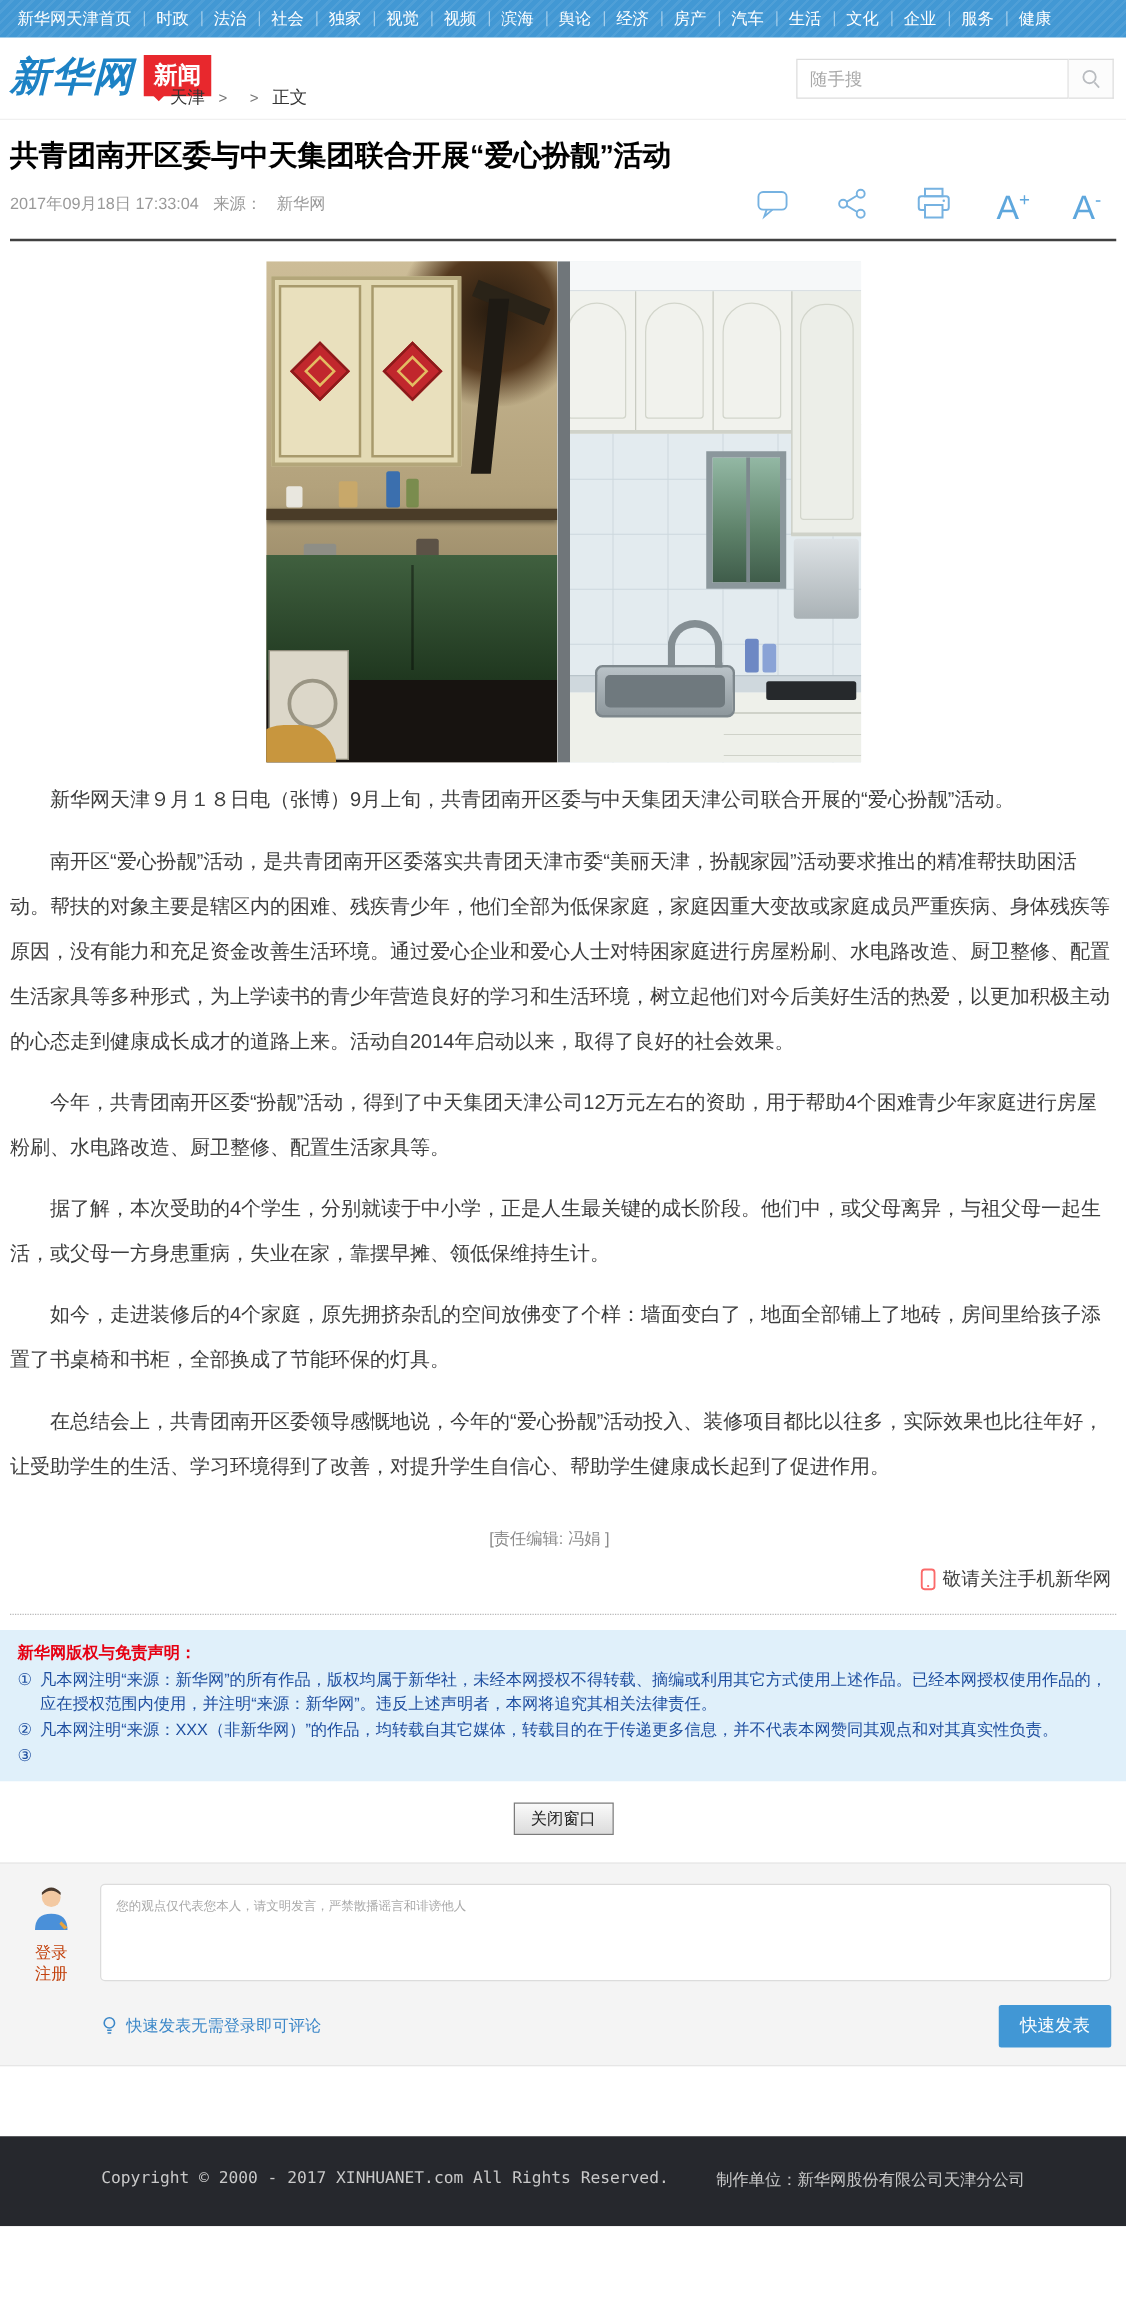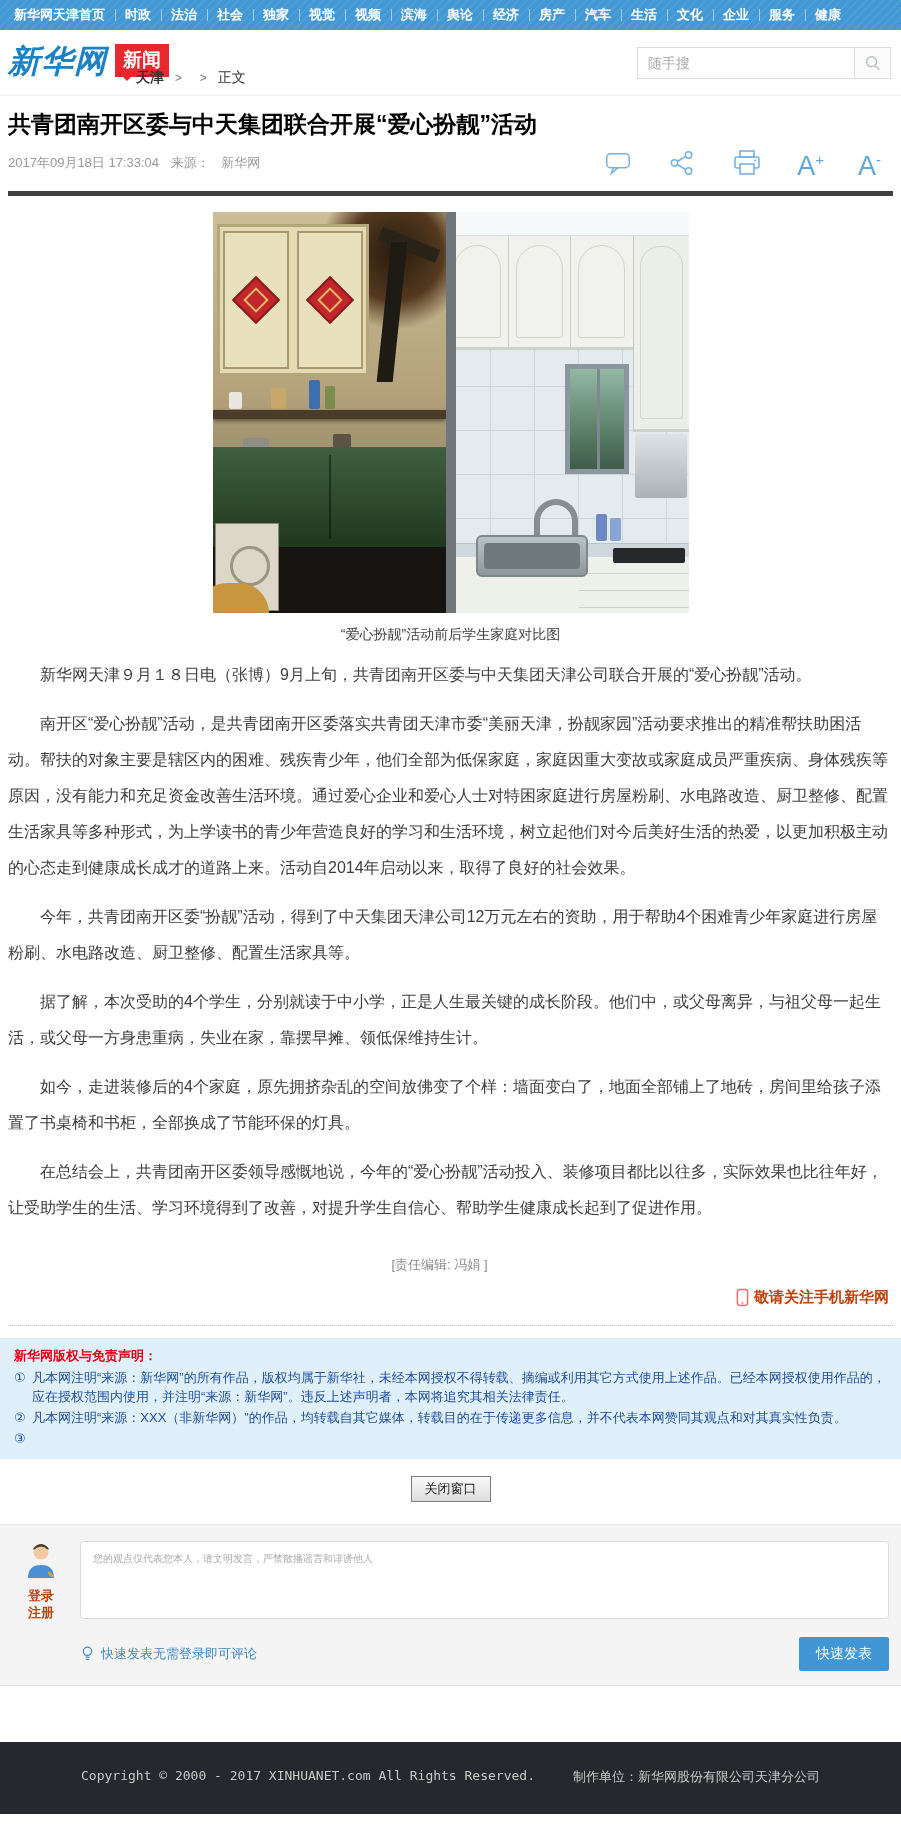--- a/index.html
+++ b/index.html
@@ -1,18 +1,18 @@
 <!DOCTYPE html>
 <html><head>
 <meta charset="utf-8">
 <style>
   * { box-sizing: border-box; }
   html,body { margin:0; padding:0; background:#fff; }
   body { width:901px; font-family:"Liberation Sans","DejaVu Sans",sans-serif; color:#333; }
-  a { text-decoration:none; color:inherit; cursor:pointer;font-weight:bold; }
+  a { text-decoration:none; color:inherit; cursor:pointer; }
 
   
   .topnav { height:30px; background:#4298d4;
     background-image:repeating-linear-gradient(135deg, rgba(255,255,255,.07) 0 2px, rgba(0,0,0,0) 2px 6px);
     display:flex; align-items:center; padding:0 4px; white-space:nowrap; }
   .topnav a { color:#fff; font-size:13px; padding:0 10px; line-height:30px; position:relative; }
   .topnav a + a::before { content:""; position:absolute; left:0; top:9px; width:1px; height:12px; background:rgba(255,255,255,.5); }
 
   
   .site-header { position:relative; height:66px; border-bottom:1px solid #f0f0f0; }
@@ -24,21 +24,21 @@
   .breadcrumb { position:absolute; left:136px; bottom:8px; font-size:14px; color:#333; }
   .breadcrumb .sep { color:#777; margin:0 7px; font-size:12px; }
   .searchbox { position:absolute; right:10px; top:17px; display:flex; }
   .searchbox input { width:218px; height:32px; border:1px solid #ddd; padding:0 10px; font-size:14px; color:#333; outline:none; background:#fff; font-family:inherit; }
   .searchbox input::placeholder { color:#a9a9a9; }
   .searchbox button { width:36px; height:32px; border:1px solid #ddd; border-left:none; background:#fcfcfc; display:flex; align-items:center; justify-content:center; cursor:pointer; }
 
   
   .article-head { padding:0 8px; }
   .article-head h1 { font-size:23px; font-weight:bold; color:#000; margin:13px 0 0; line-height:30px; }
-  .meta-row { display:flex; justify-content:space-between; align-items:center; border-bottom:5px solid #404040; padding:8px 0 12px; }
+  .meta-row { display:flex; justify-content:space-between; align-items:center; border-bottom:2px solid #404040; padding:8px 0 12px; }
   .meta-left { font-size:13px; color:#999; }
   .meta-left span { margin-right:8px; }
   .meta-tools { display:flex; align-items:center; gap:34px; padding-right:12px; }
   .tool-ic { color:#76b2e1; display:flex; align-items:flex-end; cursor:pointer; }
   .fontsize-ctl { font-size:27px; color:#5ea7dd; line-height:26px; cursor:pointer; }
   .fontsize-ctl sup { font-size:15px; }
 
   
   .article-body { padding:0 8px; }
   figure { margin:16px 0 0; text-align:center; }
@@ -96,21 +96,21 @@
     background:repeating-linear-gradient(180deg, rgba(0,0,0,0) 0 16px, #cfd2c9 16px 17px); }
   .n-cooktop { right:4px; bottom:50px; width:72px; height:15px; background:#26292c; border-radius:2px; }
   .n-sliver { left:0; top:0; width:10px; height:100%; background:#70767a; }
 
   figcaption { margin-top:13px; font-size:14px; color:#404040; }
 
   
   .article-body p { font-size:16px; line-height:36px; color:#3d3d3d; text-indent:2em; margin:13px 0; }
 
   .editor-line { text-align:center; color:#8a8a8a; font-size:13px; padding-right:22px; margin-top:30px; }
-  .mobile-promo { display:flex; justify-content:flex-end; align-items:flex-start; gap:5px; color:#c2410c; font-weight:bold; font-size:15px; margin-top:14px; padding-right:4px; }
+  .mobile-promo { display:flex; justify-content:flex-end; align-items:flex-start; gap:5px; color:#404040; font-weight:normal; font-size:15px; margin-top:14px; padding-right:4px; }
   .dotted-sep { border:none; border-top:1px dotted #b9b9b9; margin:18px 0 12px; }
 
   
   .disclaimer { background:#e0f0fa; padding:9px 14px 11px; }
   .d-title { color:#e60012; font-size:13px; font-weight:bold; margin-bottom:3px; }
   .d-item { display:flex; color:#1f4fa0; font-size:13px; line-height:19px; margin-top:2px; }
   .d-num { flex:0 0 18px; }
 
   .close-row { text-align:center; margin:17px 0 22px; }
   .close-window { font-size:13px; color:#222; padding:3px 13px; background:linear-gradient(#fafafa,#dcdcdc); border:1px solid #7b7b7b; cursor:pointer; font-family:inherit; }
@@ -259,21 +259,20 @@
         <div class="n-counter"></div>
         <div class="n-faucet"></div>
         <div class="n-bottle1"></div>
           <div class="n-bottle2"></div>
         <div class="n-base"></div>
         <div class="n-sink"></div>
         <div class="n-cooktop"></div>
         <div class="n-sliver"></div>
       </div>
     </div>
-    <figcaption>“爱心扮靓”活动前后学生家庭对比图</figcaption>
   </figure>
 
   <p>新华网天津９月１８日电（张博）9月上旬，共青团南开区委与中天集团天津公司联合开展的“爱心扮靓”活动。</p>
   <p>南开区“爱心扮靓”活动，是共青团南开区委落实共青团天津市委“美丽天津，扮靓家园”活动要求推出的精准帮扶助困活动。帮扶的对象主要是辖区内的困难、残疾青少年，他们全部为低保家庭，家庭因重大变故或家庭成员严重疾病、身体残疾等原因，没有能力和充足资金改善生活环境。通过爱心企业和爱心人士对特困家庭进行房屋粉刷、水电路改造、厨卫整修、配置生活家具等多种形式，为上学读书的青少年营造良好的学习和生活环境，树立起他们对今后美好生活的热爱，以更加积极主动的心态走到健康成长成才的道路上来。活动自2014年启动以来，取得了良好的社会效果。</p>
   <p>今年，共青团南开区委“扮靓”活动，得到了中天集团天津公司12万元左右的资助，用于帮助4个困难青少年家庭进行房屋粉刷、水电路改造、厨卫整修、配置生活家具等。</p>
   <p>据了解，本次受助的4个学生，分别就读于中小学，正是人生最关键的成长阶段。他们中，或父母离异，与祖父母一起生活，或父母一方身患重病，失业在家，靠摆早摊、领低保维持生计。</p>
   <p>如今，走进装修后的4个家庭，原先拥挤杂乱的空间放佛变了个样：墙面变白了，地面全部铺上了地砖，房间里给孩子添置了书桌椅和书柜，全部换成了节能环保的灯具。</p>
   <p>在总结会上，共青团南开区委领导感慨地说，今年的“爱心扮靓”活动投入、装修项目都比以往多，实际效果也比往年好，让受助学生的生活、学习环境得到了改善，对提升学生自信心、帮助学生健康成长起到了促进作用。</p>
 
   <div class="editor-line">[责任编辑: 冯娟 ]</div>

